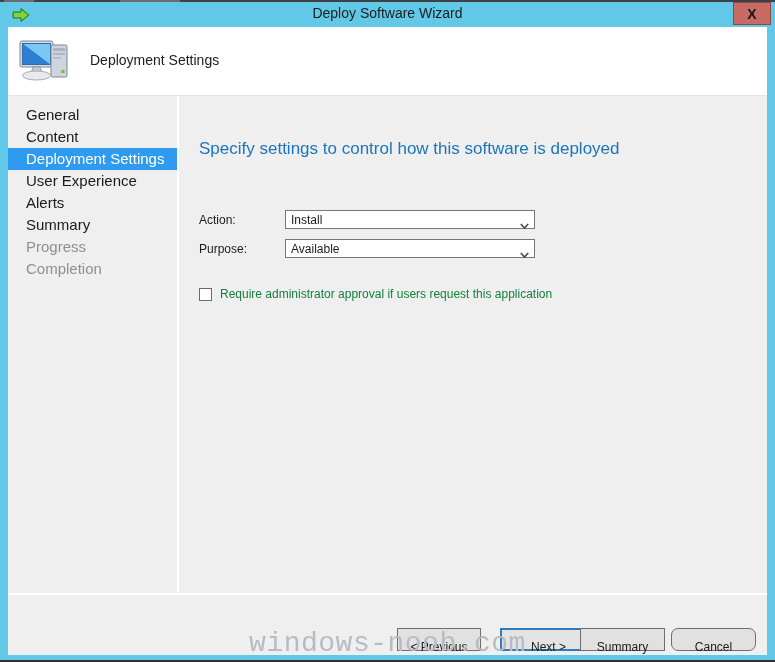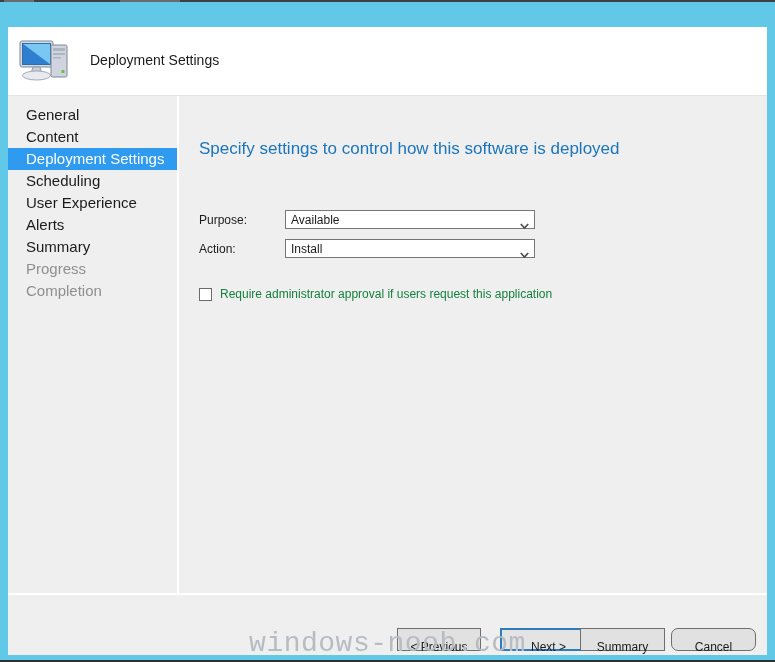--- a/index.html
+++ b/index.html
@@ -266,20 +266,30 @@
 </head>
 <body>
 
 <div class="desktop-strip">
   <div class="ghost" style="left:4px;width:30px;"></div>
   <div class="ghost" style="left:120px;width:60px;"></div>
 </div>
 
 <div class="window">
 
+  <div class="titlebar">
+    <span class="wizard-arrow-icon">
+      <svg width="18" height="16" viewBox="0 0 18 16">
+        <path d="M1 5 L9 5 L9 1.5 L17 8 L9 14.5 L9 11 L1 11 Z" fill="#5fc423" stroke="#2f7a10" stroke-width="1" stroke-linejoin="round"></path>
+        <path d="M2 6 L9.5 6 L9.5 3.5 L15.5 8 L9.5 12.5 L9.5 10 L2 10 Z" fill="#8ede4e" opacity="0.65"></path>
+      </svg>
+    </span>
+    <div class="title-text">Deploy Software Wizard</div>
+    <button class="close-button">X</button>
+  </div>
 
   <div class="client">
 
     <div class="banner">
       <span class="banner-icon">
         <svg width="54" height="50" viewBox="0 0 54 50">
 
           <rect x="2" y="5" width="33" height="26" rx="2" fill="#d8dbe3" stroke="#7f8796" stroke-width="1"></rect>
           <rect x="4.5" y="7.5" width="28" height="21" fill="#2f7fd0"></rect>
           <path d="M4.5 7.5 L32.5 7.5 L32.5 28.5 Z" fill="#79c7f2"></path>
@@ -297,56 +307,55 @@
       </span>
       <div class="banner-title">Deployment Settings</div>
     </div>
 
     <div class="body-row">
 
       <div class="sidebar">
         <div class="nav-item">General</div>
         <div class="nav-item">Content</div>
         <div class="nav-item active">Deployment Settings</div>
-        <div class="nav-item">Scheduling</div>
         <div class="nav-item">User Experience</div>
         <div class="nav-item">Alerts</div>
         <div class="nav-item">Summary</div>
         <div class="nav-item disabled">Progress</div>
         <div class="nav-item disabled">Completion</div>
       </div>
 
       <div class="nav-divider"></div>
 
       <div class="content">
         <div class="content-heading">Specify settings to control how this software is deployed</div>
 
         <div class="form">
+          <div class="form-row">
+            <div class="form-label">Action:</div>
+            <div class="select-box">
+              <span class="select-value">Install</span>
+              <span class="select-arrow">
+                <svg width="9" height="7" viewBox="0 0 9 7">
+                  <path d="M0.8 1 L4.5 5 L8.2 1" fill="none" stroke="#4a4a4a" stroke-width="1.6"></path>
+                </svg>
+              </span>
+            </div>
+          </div>
           <div class="form-row">
             <div class="form-label">Purpose:</div>
             <div class="select-box">
               <span class="select-value">Available</span>
               <span class="select-arrow">
                 <svg width="9" height="7" viewBox="0 0 9 7">
                   <path d="M0.8 1 L4.5 5 L8.2 1" fill="none" stroke="#4a4a4a" stroke-width="1.6"></path>
                 </svg>
               </span>
             </div>
           </div>
-          <div class="form-row">
-            <div class="form-label">Action:</div>
-            <div class="select-box">
-              <span class="select-value">Install</span>
-              <span class="select-arrow">
-                <svg width="9" height="7" viewBox="0 0 9 7">
-                  <path d="M0.8 1 L4.5 5 L8.2 1" fill="none" stroke="#4a4a4a" stroke-width="1.6"></path>
-                </svg>
-              </span>
-            </div>
-          </div>
         </div>
 
         <div class="checkbox-row">
           <span class="checkbox-box"></span>
           <span class="checkbox-label">Require administrator approval if users request this application</span>
         </div>
       </div>
 
     </div>
 

